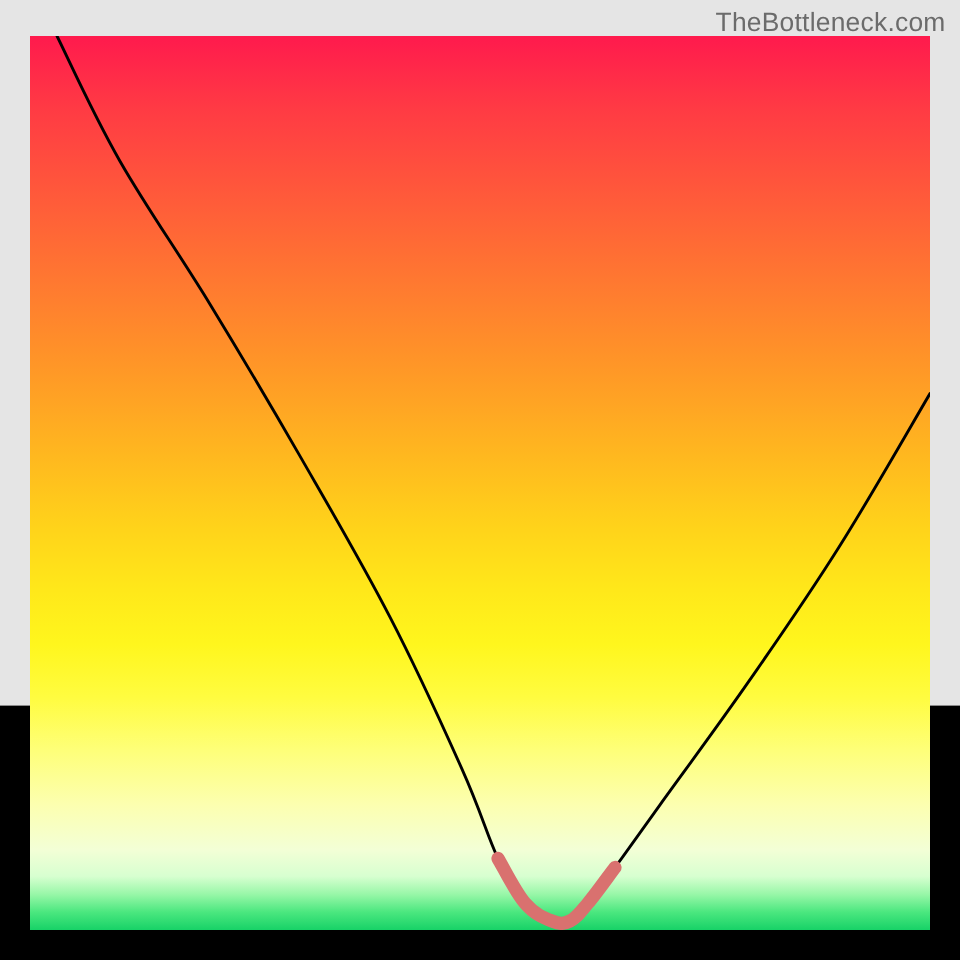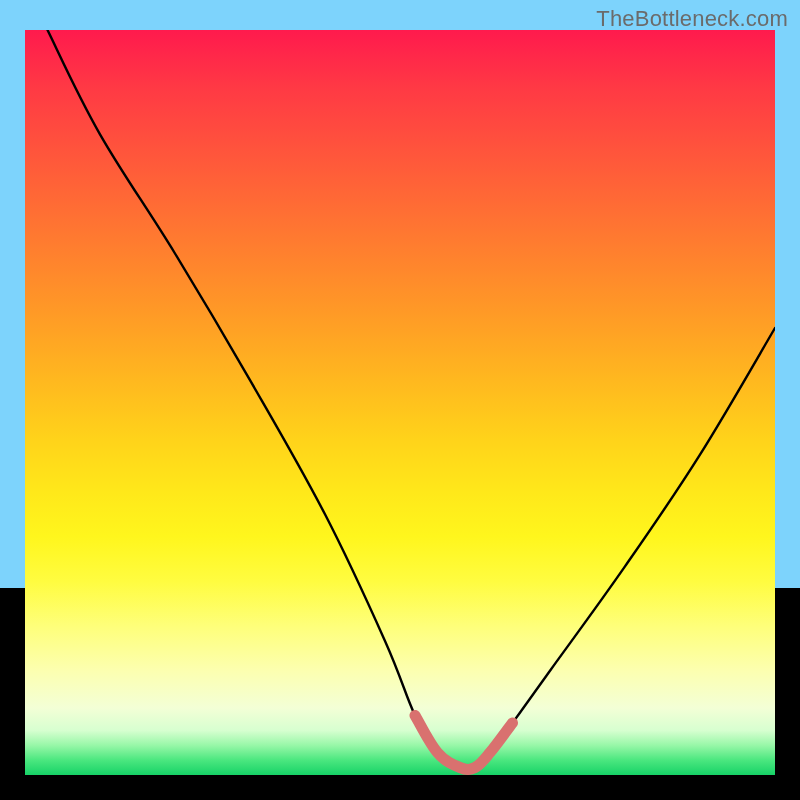--- a/index.html
+++ b/index.html
@@ -10,21 +10,21 @@
     background: #000;
     overflow: hidden;
     font-family: Arial, Helvetica, sans-serif;
   }
   .frame {
     position: absolute;
     left: 0;
     top: 0;
     width: 800px;
     height: 588px;
-    background: #7dd3fc;
+    background: #e5e5e5;
   }
   .plot {
     position: absolute;
     left: 25px;
     top: 30px;
     width: 750px;
     height: 745px;
     
     background: linear-gradient(to bottom,
       #ff1a4d 0%,

